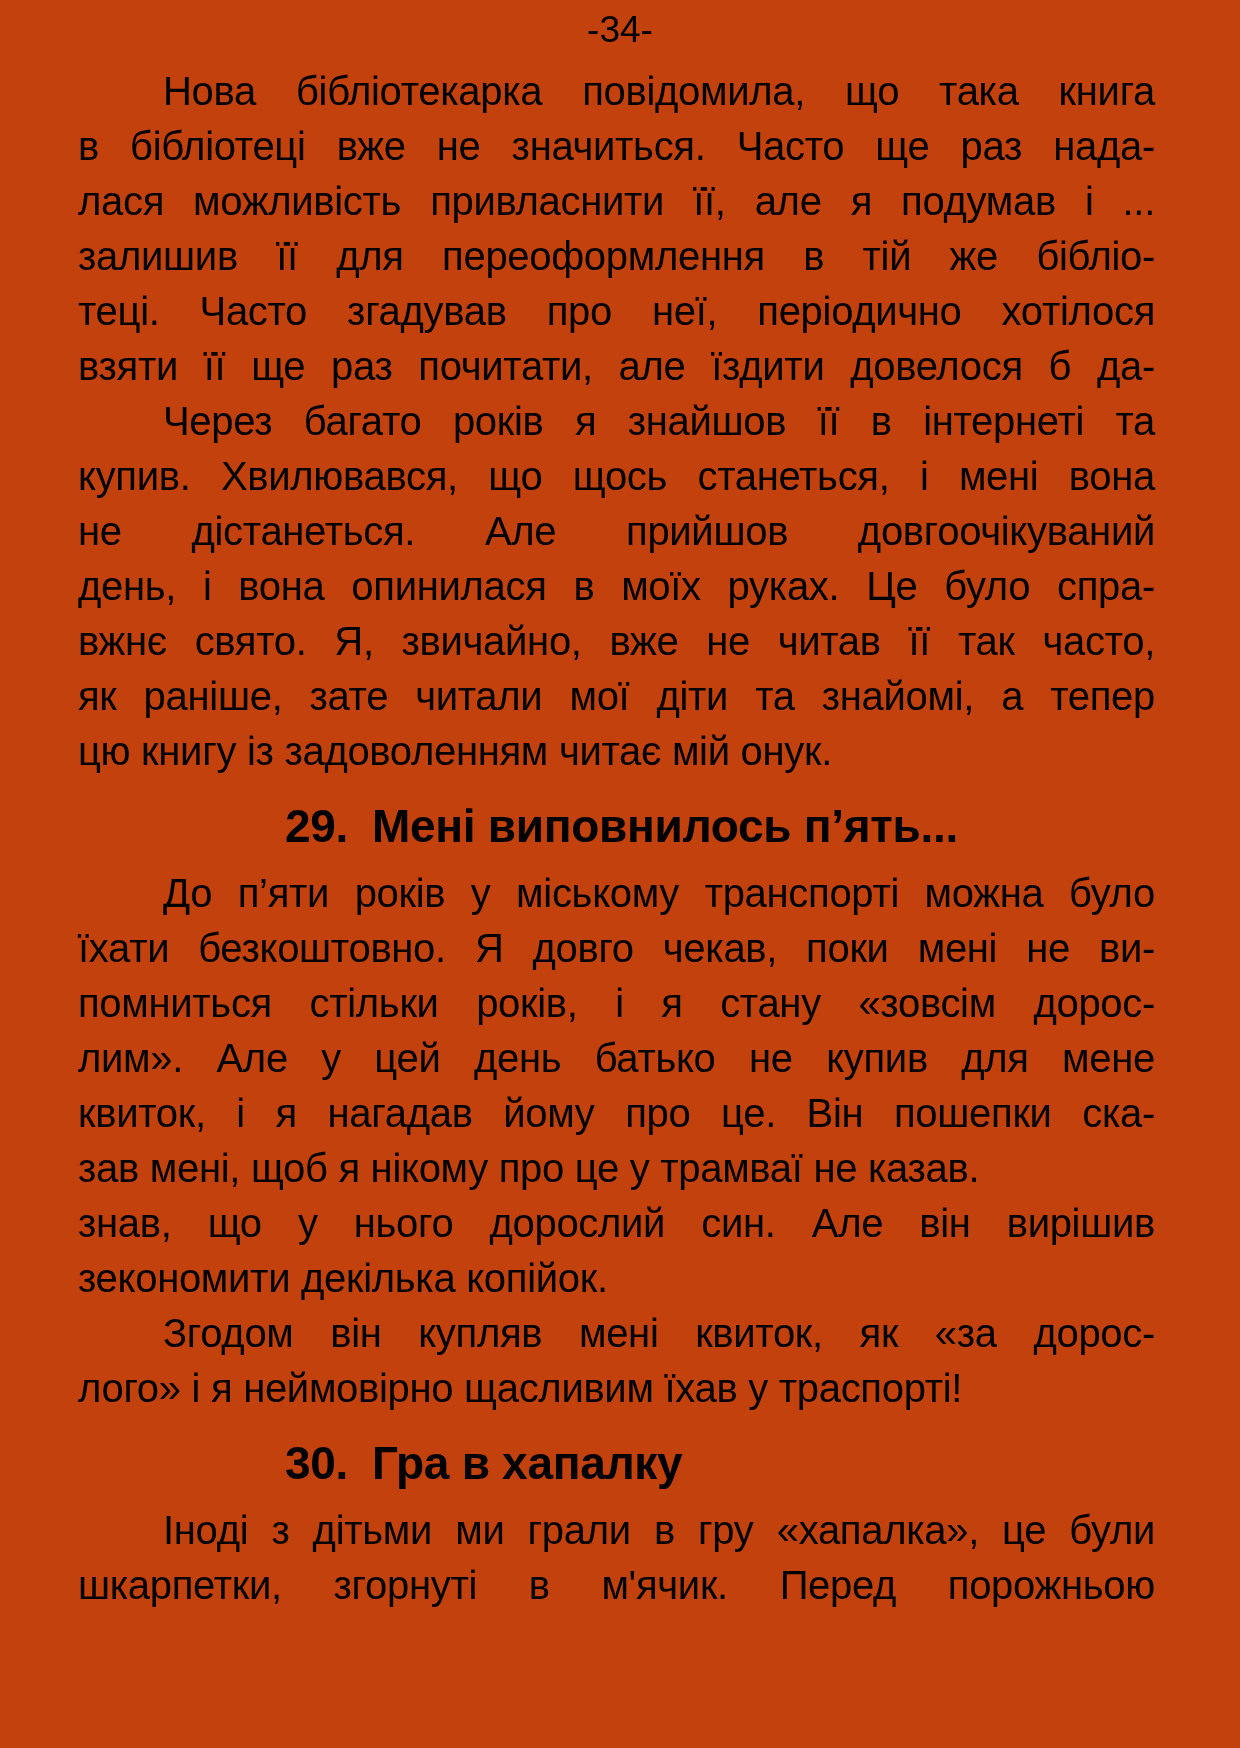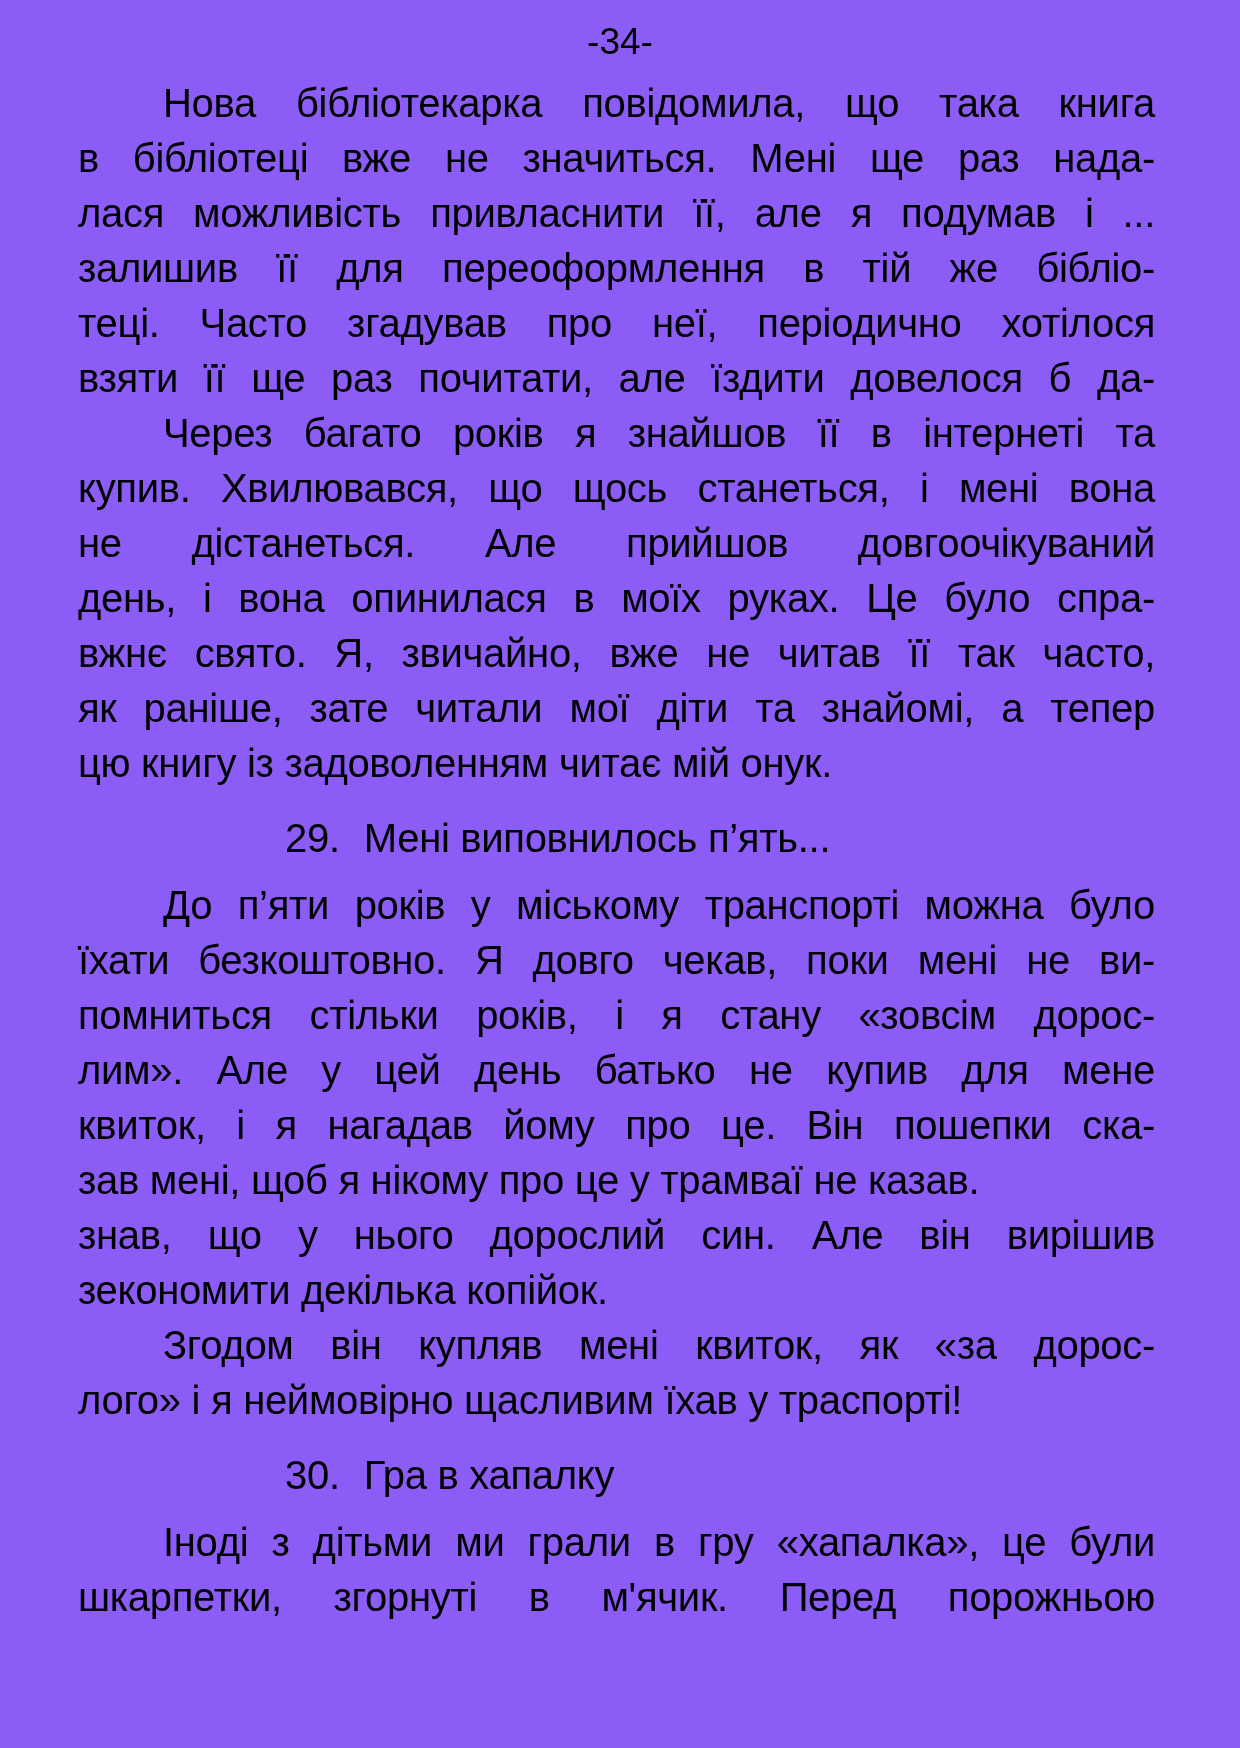--- a/index.html
+++ b/index.html
@@ -11,22 +11,22 @@
     width: 1240px;
     height: 1748px;
     color: #000000;
     font-family: "Liberation Sans", "DejaVu Sans", sans-serif;
     overflow: hidden;
   }
   .page {
     width: 1240px;
     height: 1748px;
     box-sizing: border-box;
-    padding-top: 20px;
-    background: #8b5cf6;
+    padding-top: 8px;
+    background: #c2410c;
   }
   .page-number {
     text-align: center;
     font-size: 37px;
     line-height: 44px;
     color: #000000;
   }
   .body-text {
     margin: 12px 85px 0 78px;
     width: 1077px;
@@ -40,41 +40,41 @@
     text-align-last: justify;
     -moz-text-align-last: justify;
     text-justify: inter-word;
   }
   .jline.first { padding-left: 85px; }
   .jline.last {
     text-align-last: left;
     -moz-text-align-last: left;
   }
   .heading {
-    font-weight: normal;
-    font-size: 40px;
+    font-weight: bold;
+    font-size: 46px;
     line-height: 55px;
     padding-left: 207px;
     margin: 20px 0 12px 0;
     letter-spacing: -0.3px;
   }
   .heading .num { margin-right: 24px; }
 </style>
 </head>
 <body>
 
 <div class="page">
 
   <div class="page-number">-34-</div>
 
   <div class="body-text">
 
     <div class="paragraph">
       <div class="jline first">Нова бібліотекарка повідомила, що така книга</div>
-      <div class="jline">в бібліотеці вже не значиться. Мені ще раз нада-</div>
+      <div class="jline">в бібліотеці вже не значиться. Часто ще раз нада-</div>
       <div class="jline">лася можливість привласнити її, але я подумав і ...</div>
       <div class="jline">залишив її для переоформлення в тій же бібліо-</div>
       <div class="jline">теці. Часто згадував про неї, періодично хотілося</div>
       <div class="jline">взяти її ще раз почитати, але їздити довелося б да-</div>
     </div>
 
     <div class="paragraph">
       <div class="jline first">Через багато років я знайшов її в інтернеті та</div>
       <div class="jline">купив. Хвилювався, що щось станеться, і мені вона</div>
       <div class="jline">не дістанеться. Але прийшов довгоочікуваний</div>

